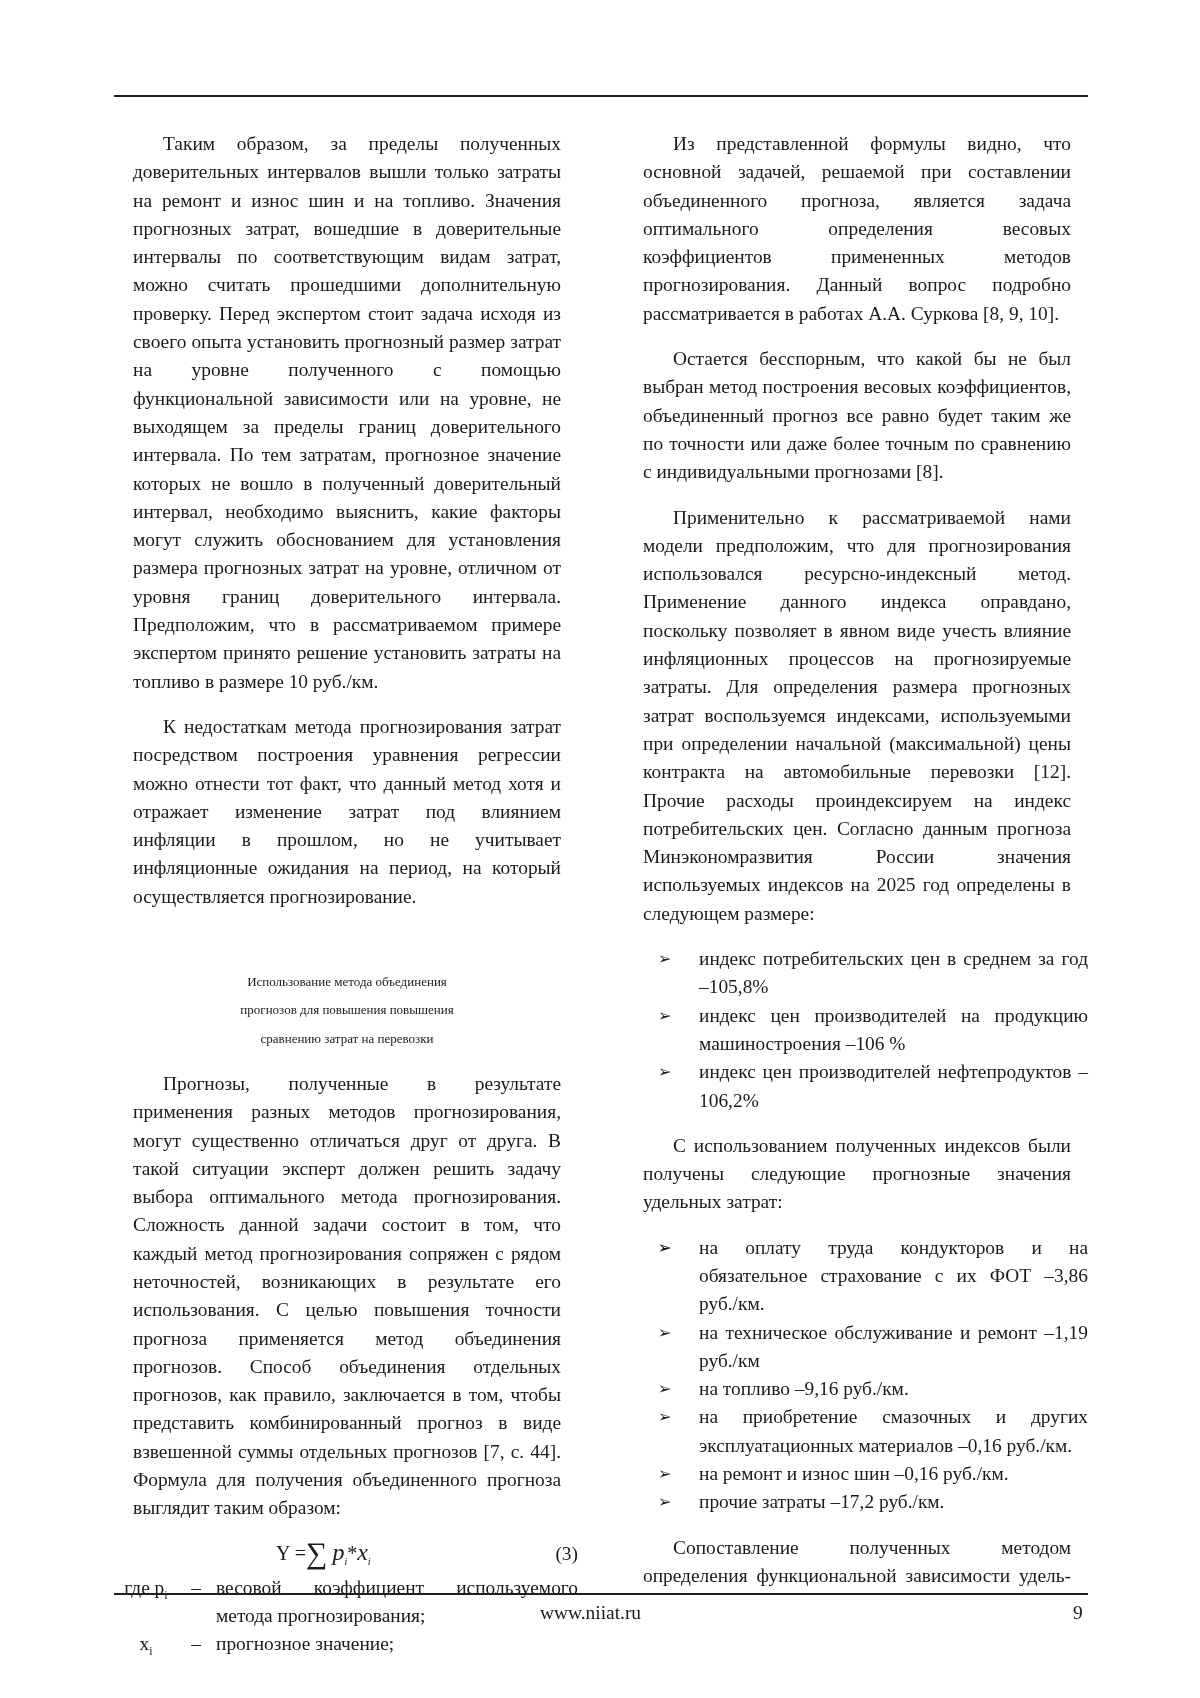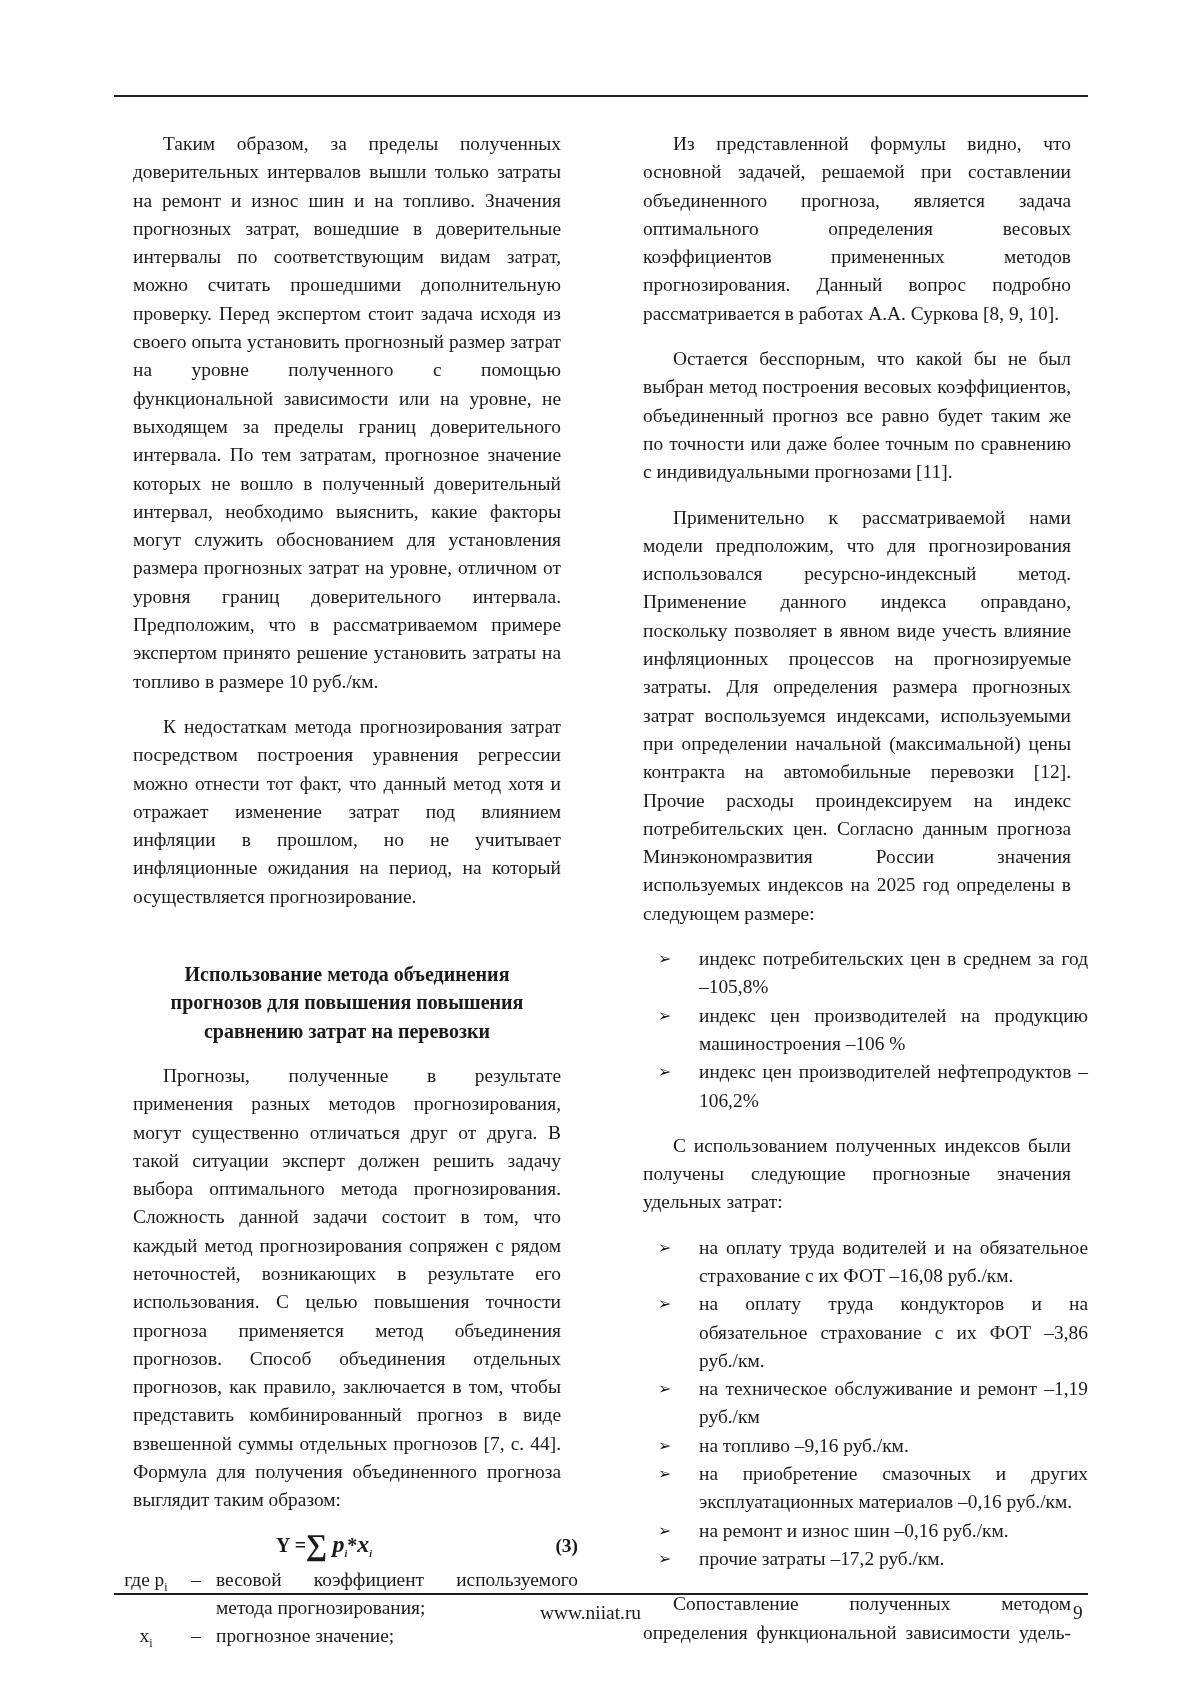--- a/index.html
+++ b/index.html
@@ -6,22 +6,22 @@
     body { width: 1200px; height: 1698px; position: relative; overflow: hidden;
            font-family: "Liberation Serif", "DejaVu Serif", serif; color: #1a1a1a; }
     .rule { position: absolute; left: 114px; width: 974px; height: 2px; background: #1f1f1f; }
     .rule.top { top: 95px; }
     .rule.bottom { top: 1593px; }
     .col { position: absolute; top: 113px; width: 462px; font-size: 19.4px; line-height: 28.3px; }
     .col.left { left: 116px; }
     .col.right { left: 626px; }
     p { margin: 17px; text-align: justify; text-indent: 30px; hyphens: manual; }
     .spacer { height: 28px; }
-    h2 { margin: 4px; font-size: 20px; line-height: 28.3px; font-weight: bold; text-align: center; }
-    .formula { position: relative; height: 34px; margin-top: 2px; font-weight: bold; }
+    h2 { margin: 12px; font-size: 13px; line-height: 28.3px; font-weight: normal; text-align: center; }
+    .formula { position: relative; height: 34px; margin-top: 2px; }
     .formula .expr { position: absolute; left: 160px; top: -2px; font-size: 20px; white-space: nowrap; }
     .formula .sigma { font-size: 30px; vertical-align: -3px; }
     .formula .var { font-style: italic; font-size: 24px; }
     .formula sub { font-size: 10px; font-style: italic; }
     .formula .num { position: absolute; right: 0; top: 0; }
     .def { display: flex; }
     .def .sym { width: 60px; text-align: center; padding-right: 0; }
     .def .sym sub { font-size: 12px; }
     .def .dash { width: 40px; text-align: center; }
     .def .txt { flex: 1; text-align: justify; }
@@ -61,30 +61,30 @@
   </div>
   <div class="def">
     <span class="sym"><span>x</span><sub>i</sub></span>
     <span class="dash">–</span>
     <span class="txt">прогнозное значение;</span>
   </div>
 </div>
 
 <div class="col right">
   <p>Из представленной формулы видно, что основной задачей, решаемой при составлении объединенного прогноза, является задача оптимального определения весовых коэффициентов примененных методов прогнозирования. Данный вопрос подробно рассматривается в работах А.А. Суркова [8, 9, 10].</p>
-  <p>Остается бесспорным, что какой бы не был выбран метод построения весовых коэффициентов, объединенный прогноз все равно будет таким же по точности или даже более точным по сравнению с индивидуальными прогнозами [11].</p>
+  <p>Остается бесспорным, что какой бы не был выбран метод построения весовых коэффициентов, объединенный прогноз все равно будет таким же по точности или даже более точным по сравнению с индивидуальными прогнозами [8].</p>
   <p>Применительно к рассматриваемой нами модели предположим, что для прогнозирования использовался ресурсно-индексный метод. Применение данного индекса оправдано, поскольку позволяет в явном виде учесть влияние инфляционных процессов на прогнозируемые затраты. Для определения размера прогнозных затрат воспользуемся индексами, используемыми при определении начальной (максимальной) цены контракта на автомобильные перевозки [12]. Прочие расходы проиндексируем на индекс потребительских цен. Согласно данным прогноза Минэкономразвития России значения используемых индексов на 2025 год определены в следующем размере:</p>
   <ul class="bullets">
     <li><span class="arrow">➢</span><span>индекс потребительских цен в среднем за год –105,8%</span></li>
     <li><span class="arrow">➢</span><span>индекс цен производителей на продукцию машиностроения –106 %</span></li>
     <li><span class="arrow">➢</span><span>индекс цен производителей нефтепродуктов –106,2%</span></li>
   </ul>
   <p>С использованием полученных индексов были получены следующие прогнозные значения удельных затрат:</p>
   <ul class="bullets">
-    <li><span class="arrow">➢</span><span>на оплату труда водителей и на обязательное страхование с их ФОТ –16,08 руб./км.</span></li>
+    <li><span class="arrow">➢</span></li>
     <li><span class="arrow">➢</span><span>на оплату труда кондукторов и на обязательное страхование с их ФОТ –3,86 руб./км.</span></li>
     <li><span class="arrow">➢</span><span>на техническое обслуживание и ремонт –1,19 руб./км</span></li>
     <li><span class="arrow">➢</span><span>на топливо –9,16 руб./км.</span></li>
     <li><span class="arrow">➢</span><span>на приобретение смазочных и других эксплуатационных материалов –0,16 руб./км.</span></li>
     <li><span class="arrow">➢</span><span>на ремонт и износ шин –0,16 руб./км.</span></li>
     <li><span class="arrow">➢</span><span>прочие затраты –17,2 руб./км.</span></li>
   </ul>
   <p style="text-align-last: justify;">Сопоставление полученных методом определения функциональной зависимости удель-</p>
 </div>
 

